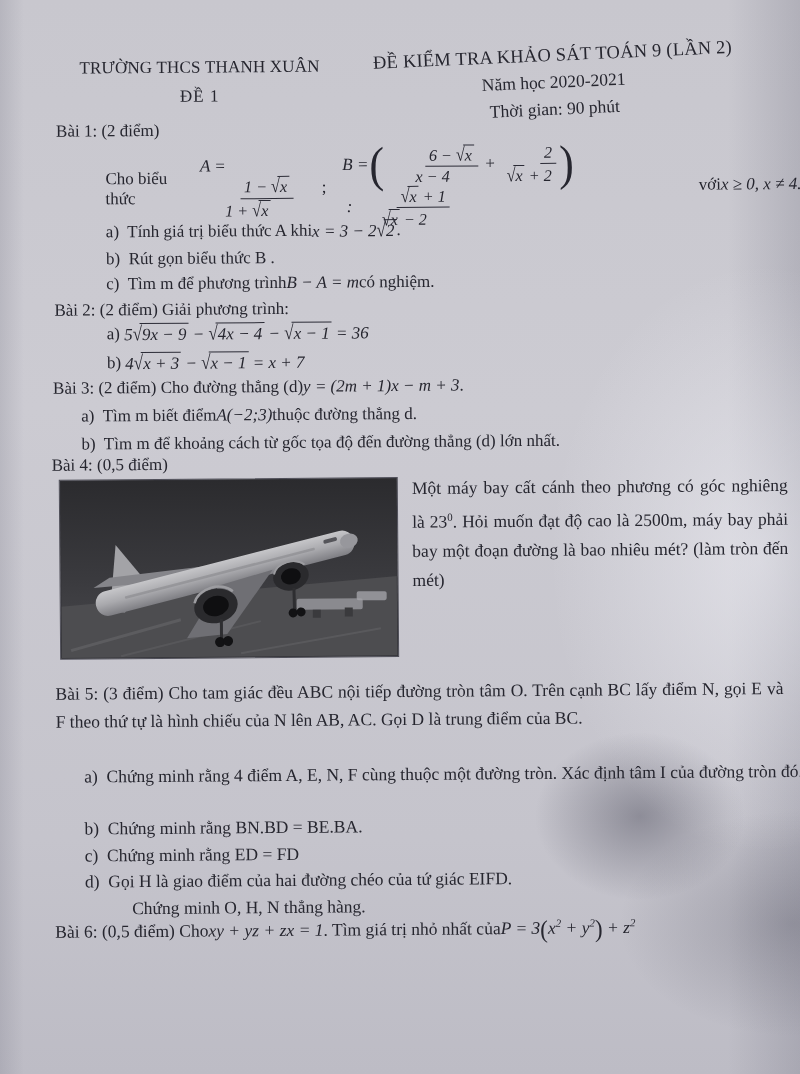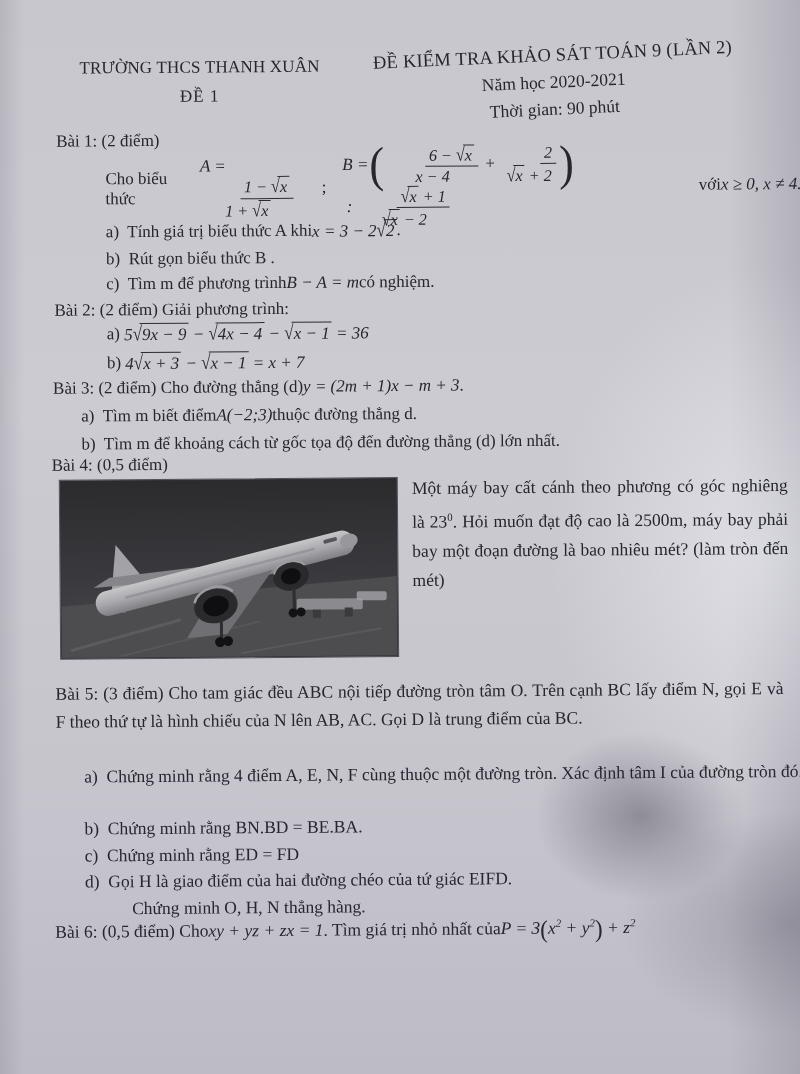--- a/index.html
+++ b/index.html
@@ -55,21 +55,21 @@
     <div class="abs head-left">
       <div class="school">TRƯỜNG THCS THANH XUÂN</div>
       <div class="variant">ĐỀ 1</div>
     </div>
     <div class="abs head-right">
       <div class="exam-title">ĐỀ KIỂM TRA KHẢO SÁT TOÁN 9 (LẦN 2)</div>
       <div class="exam-sub">Năm học 2020-2021</div>
       <div class="exam-sub">Thời gian: 90 phút</div>
     </div>
 
-    <div class="abs line" style="left:55px;top:128px;">Bài 1: (2 điểm)</div>
+    <div class="abs line" style="left:55px;top:118px;">Bài 1: (2 điểm)</div>
     <div class="abs eq" style="left:104px;top:158px;height:58px;">
       <span>Cho biểu thức</span>
       <span class="math" style="margin-left:9px;"><span class="mt">A =</span><span class="frac"><span class="num"><span class="mt">1 − </span><span class="sqrt"><span class="rsign">√</span><span class="rad">x</span></span></span><span class="den"><span class="mt">1 + </span><span class="sqrt"><span class="rsign">√</span><span class="rad">x</span></span></span></span></span>
       <span style="margin:0 16px 0 14px;">;</span>
       <span class="math"><span class="mt">B =</span><span class="paren big">(</span><span class="frac"><span class="num"><span class="mt">6 − </span><span class="sqrt"><span class="rsign">√</span><span class="rad">x</span></span></span><span class="den"><span class="mt">x − 4</span></span></span><span class="mt"> + </span><span class="frac"><span class="num"><span class="mt">2</span></span><span class="den"><span class="sqrt"><span class="rsign">√</span><span class="rad">x</span></span><span class="mt"> + 2</span></span></span><span class="paren big">)</span><span class="mt"> : </span><span class="frac"><span class="num"><span class="sqrt"><span class="rsign">√</span><span class="rad">x</span></span><span class="mt"> + 1</span></span><span class="den"><span class="sqrt"><span class="rsign">√</span><span class="rad">x</span></span><span class="mt"> − 2</span></span></span></span>
       <span style="margin-left:52px;">với</span>
       <span class="math" style=""><span class="mt">x ≥ 0, x ≠ 4.</span></span>
     </div>
     <div class="abs eq" style="left:104px;top:217px;height:26px;">
       <span>a)&nbsp; Tính giá trị biểu thức A khi </span>

